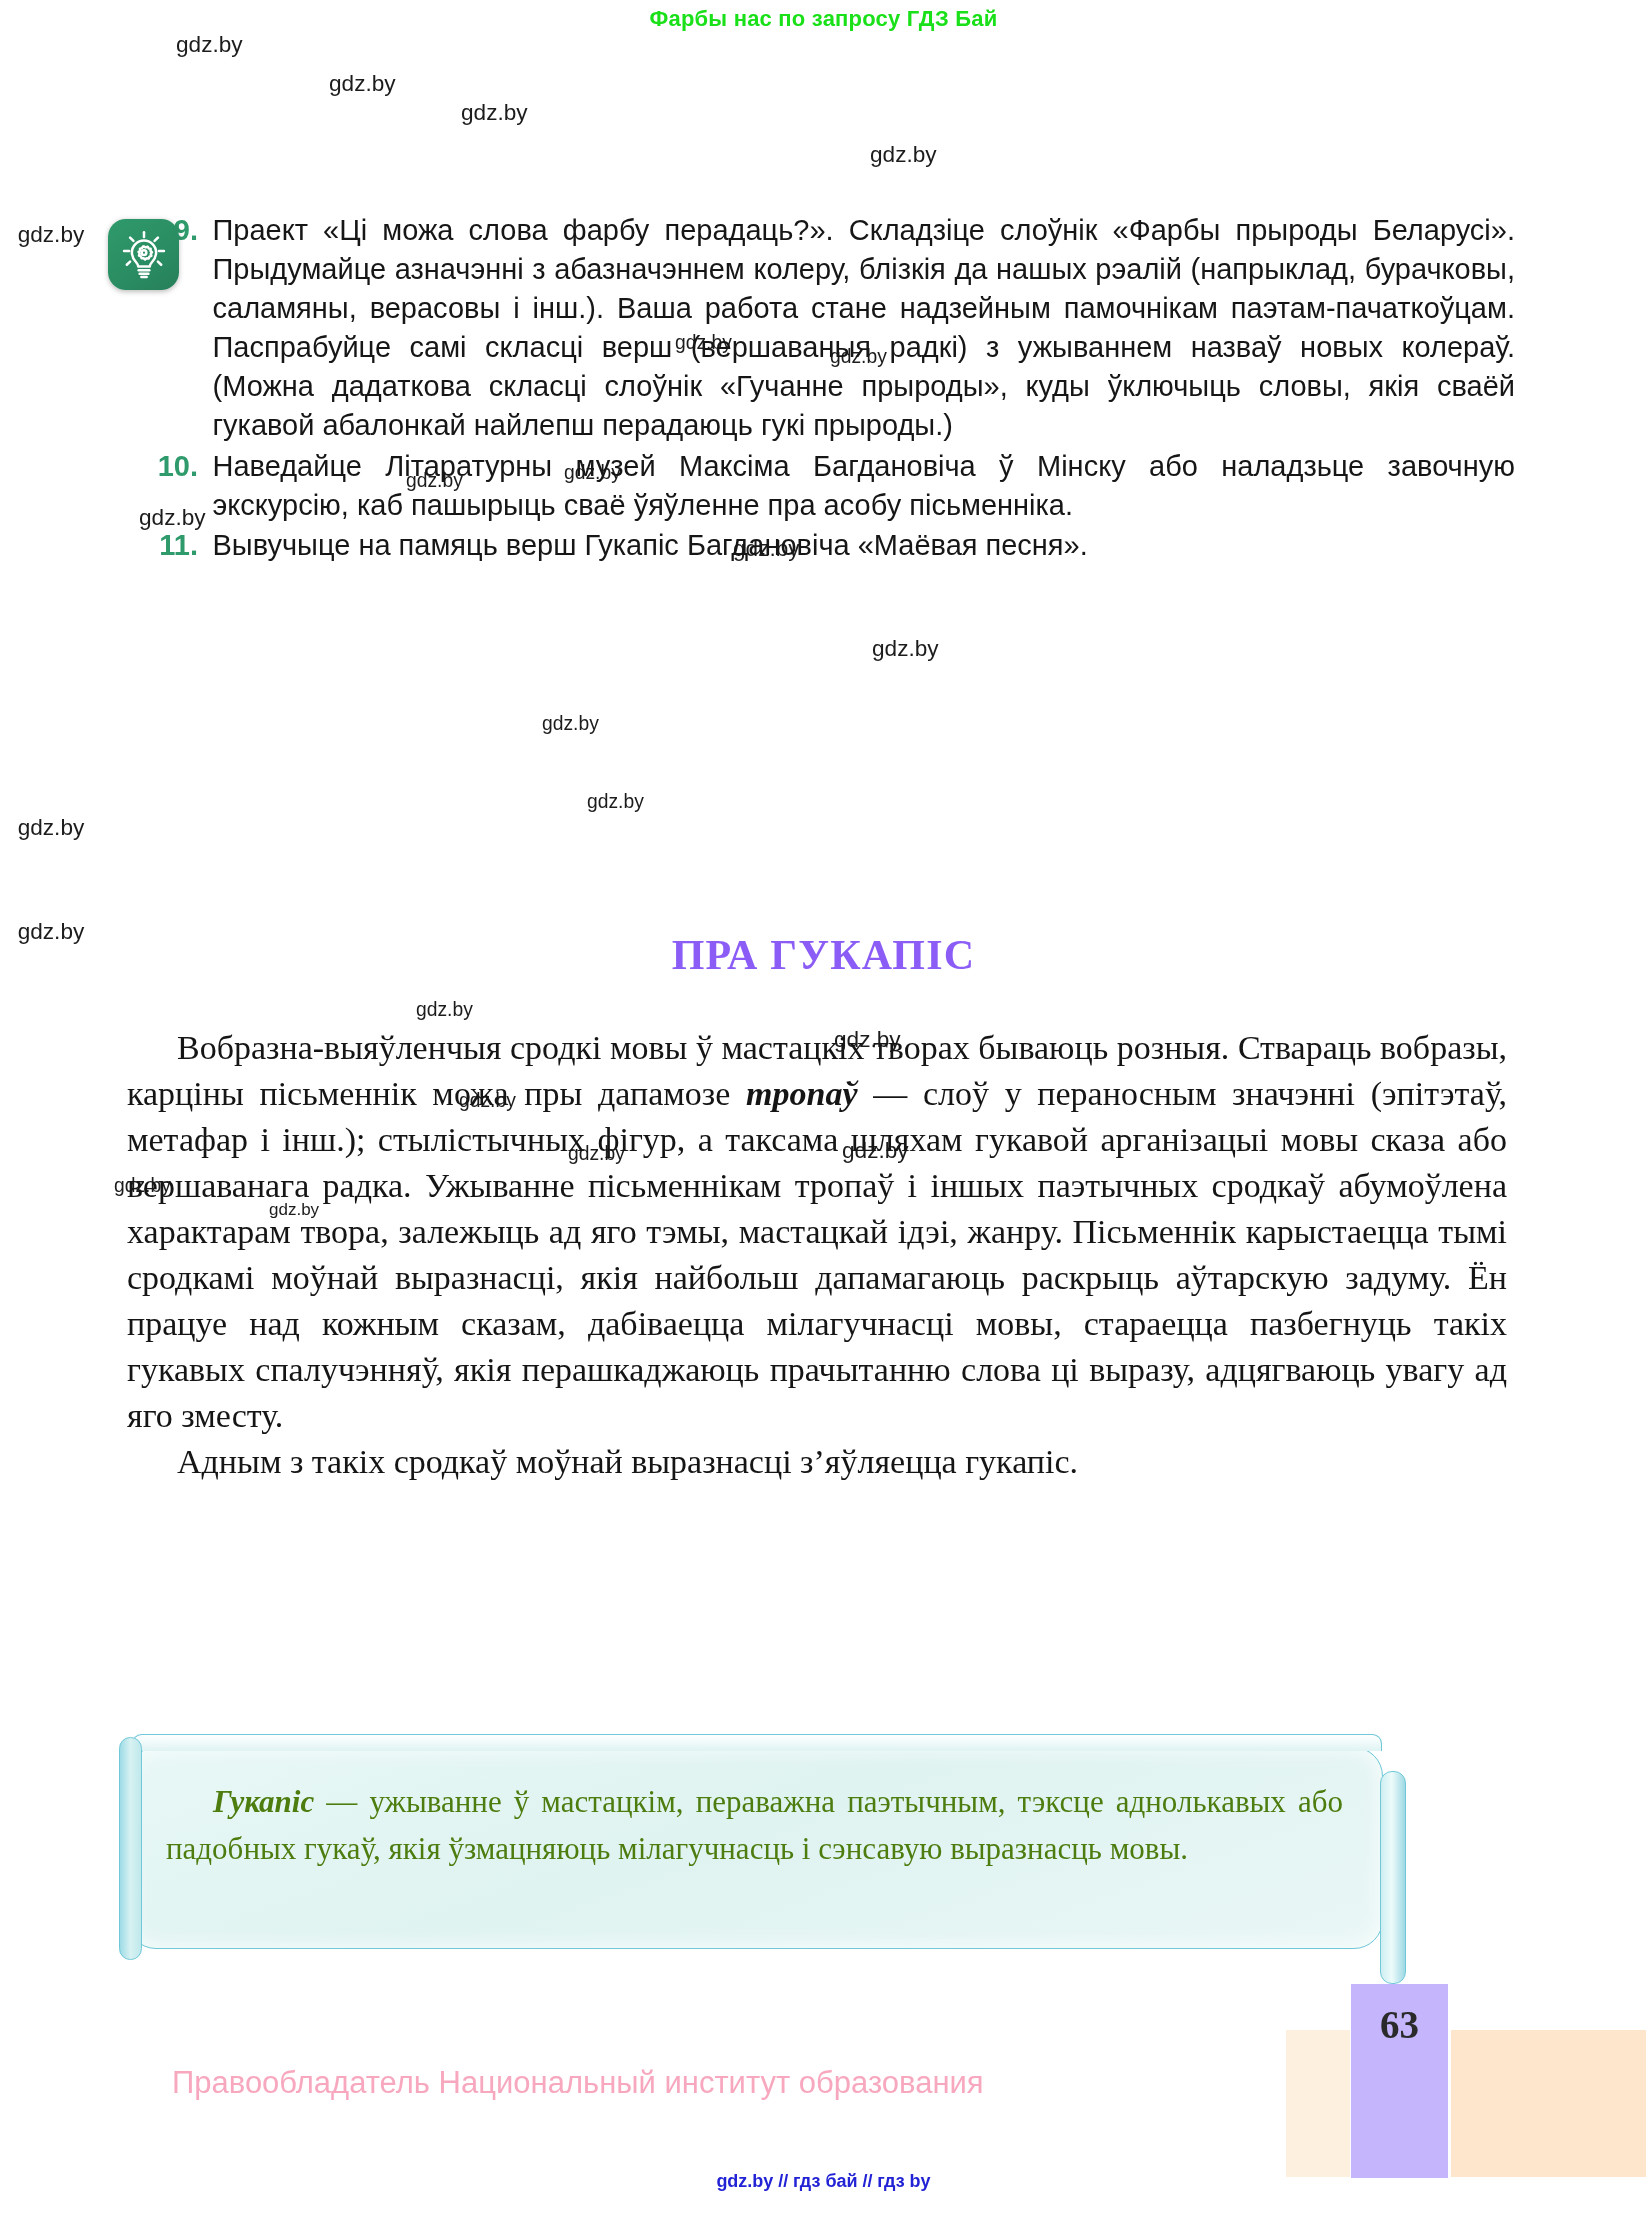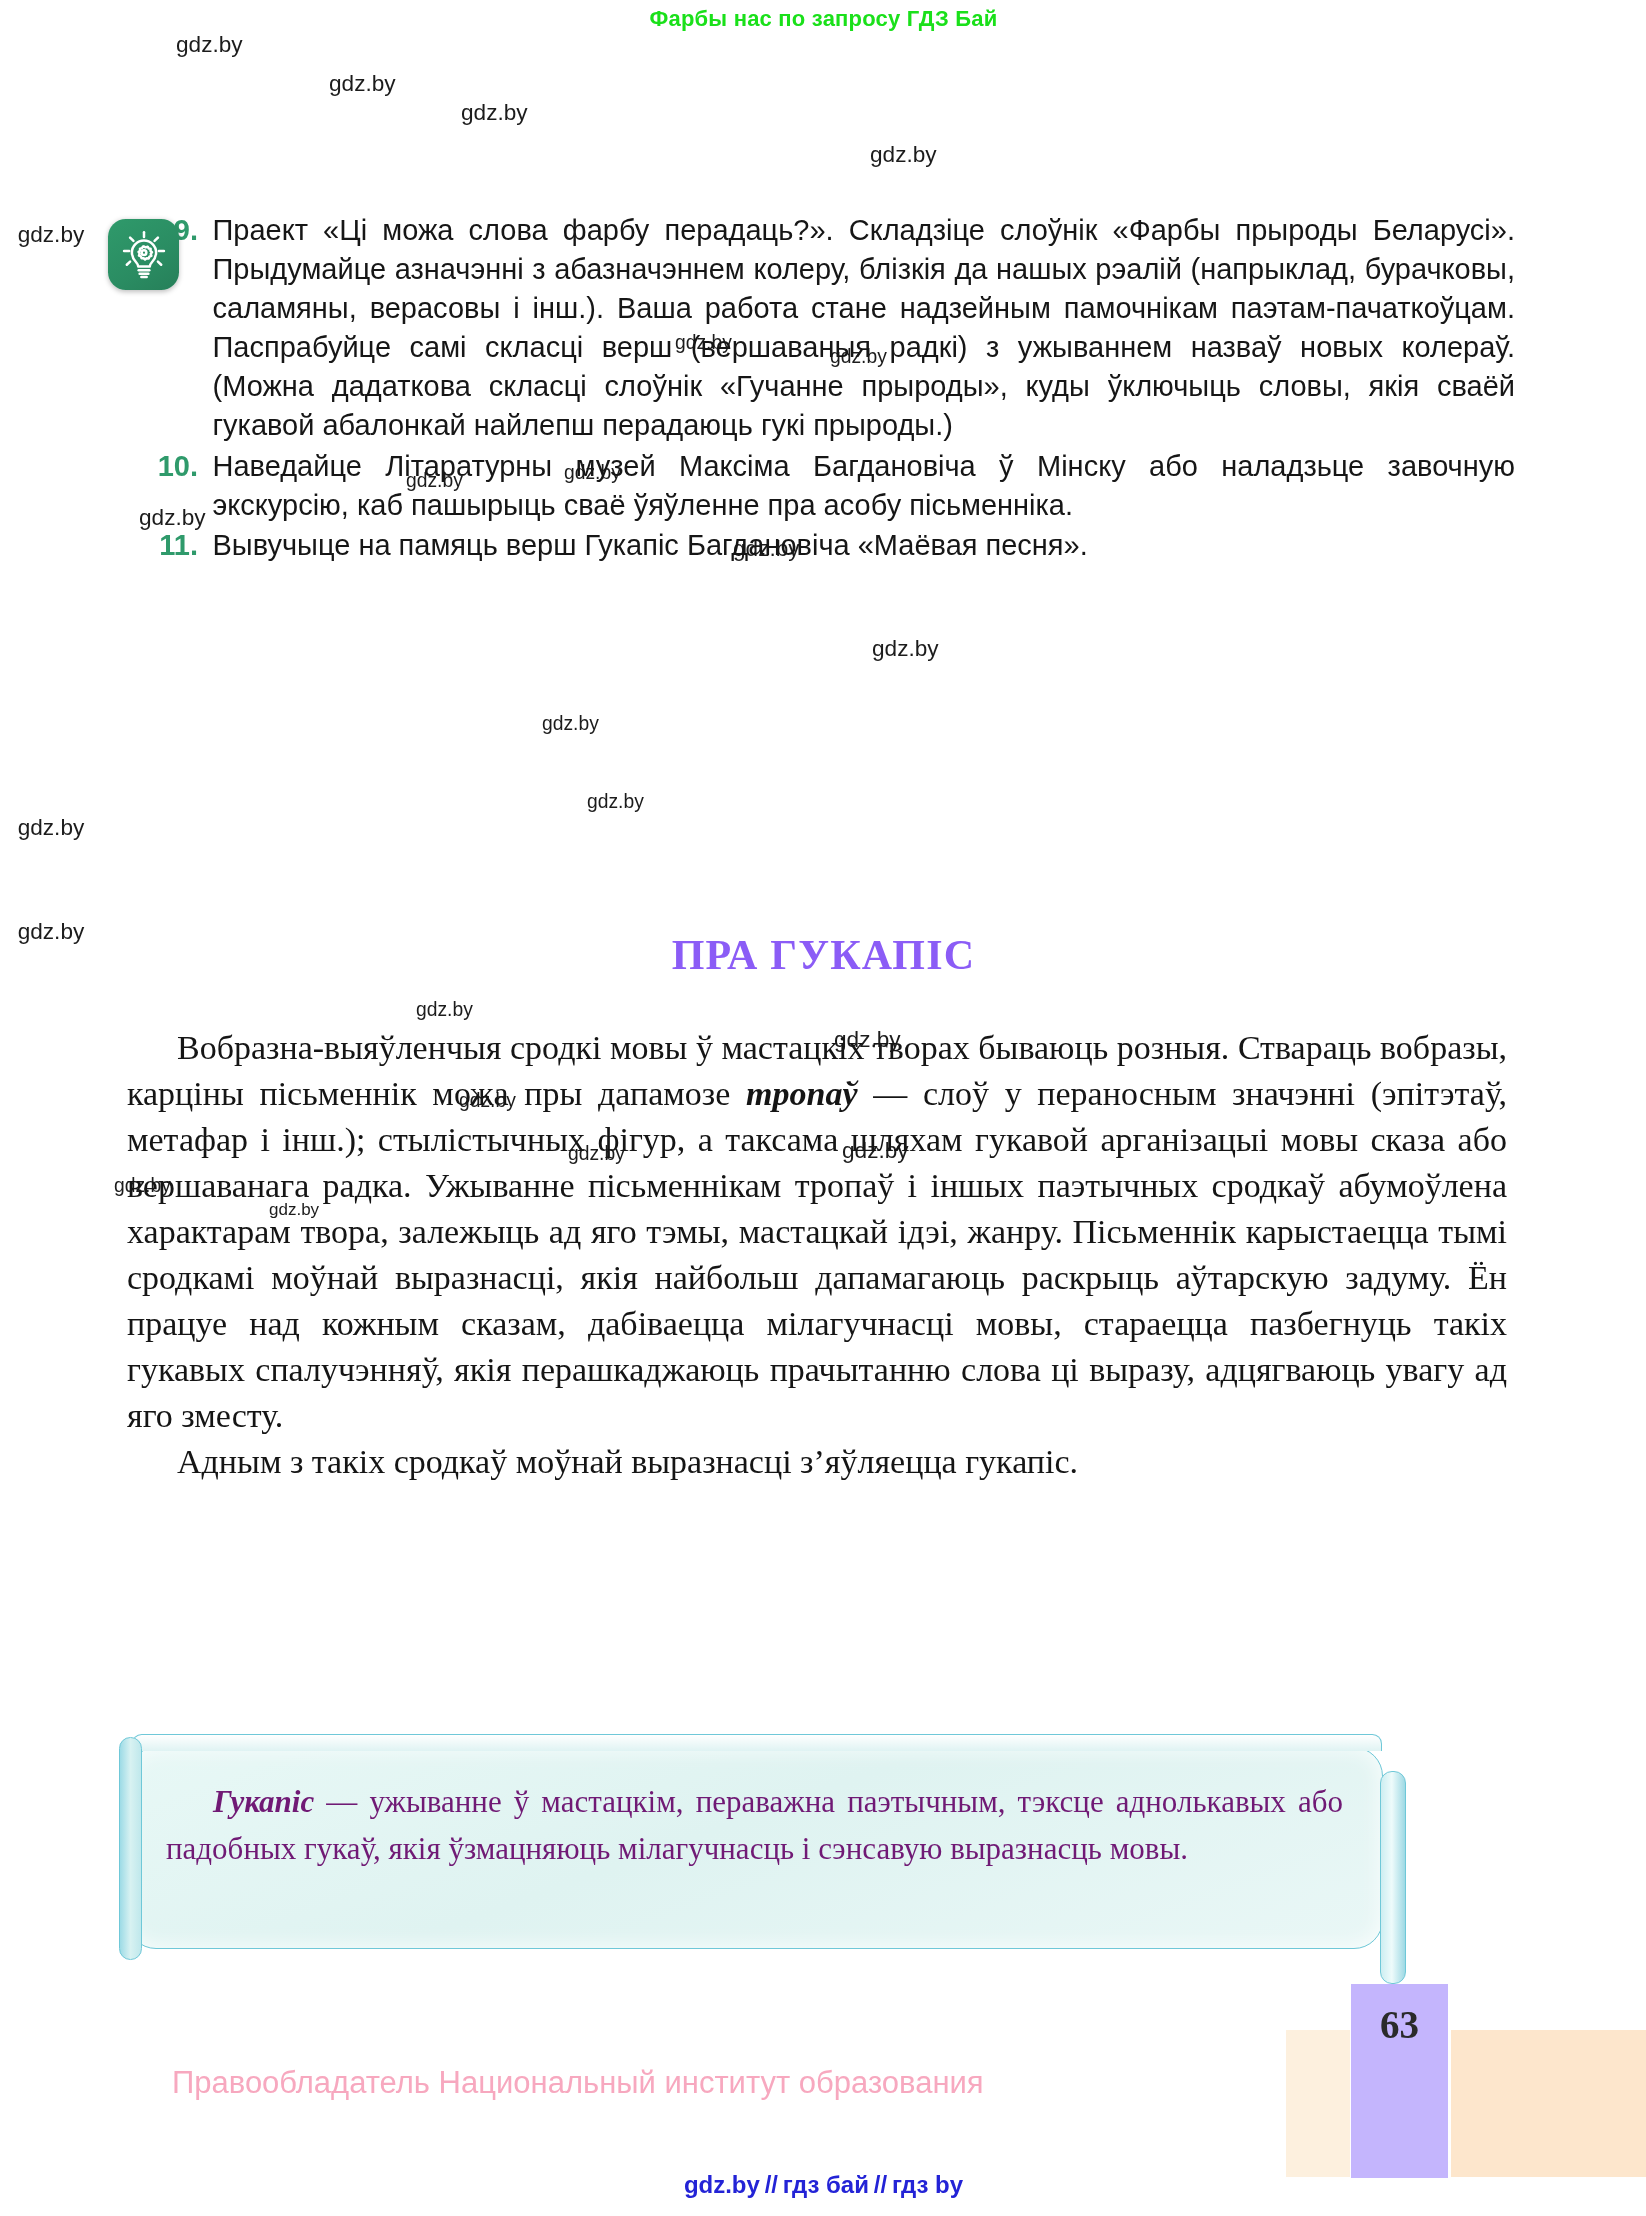--- a/index.html
+++ b/index.html
@@ -173,21 +173,21 @@
     border-right: 1.6px solid #6fc8d8;
   }
   .def-text {
     position: absolute;
     left: 39px;
     right: 69px;
     top: 31px;
     font-family: "Liberation Serif", serif;
     font-size: 31px;
     line-height: 47px;
-    color: #701a75;
+    color: #4d7c0f;
     text-align: justify;
     text-justify: inter-word;
     text-indent: 47px;
   }
   .def-text .term { font-weight: bold; font-style: italic; }
 
   
   .page-number-block {
     position: absolute;
     left: 1351px;
@@ -236,21 +236,21 @@
   }
 
   
   .footer-links {
     position: absolute;
     left: 0;
     top: 2171px;
     width: 1647px;
     text-align: center;
     font-family: "Liberation Sans", sans-serif;
-    font-size: 24px;
+    font-size: 18px;
     font-weight: 600;
     color: #2323d6;
   }
   .footer-links .sep { padding: 0 4.8px; }
 </style>
 </head>
 <body>
 
 <div class="page">
 

